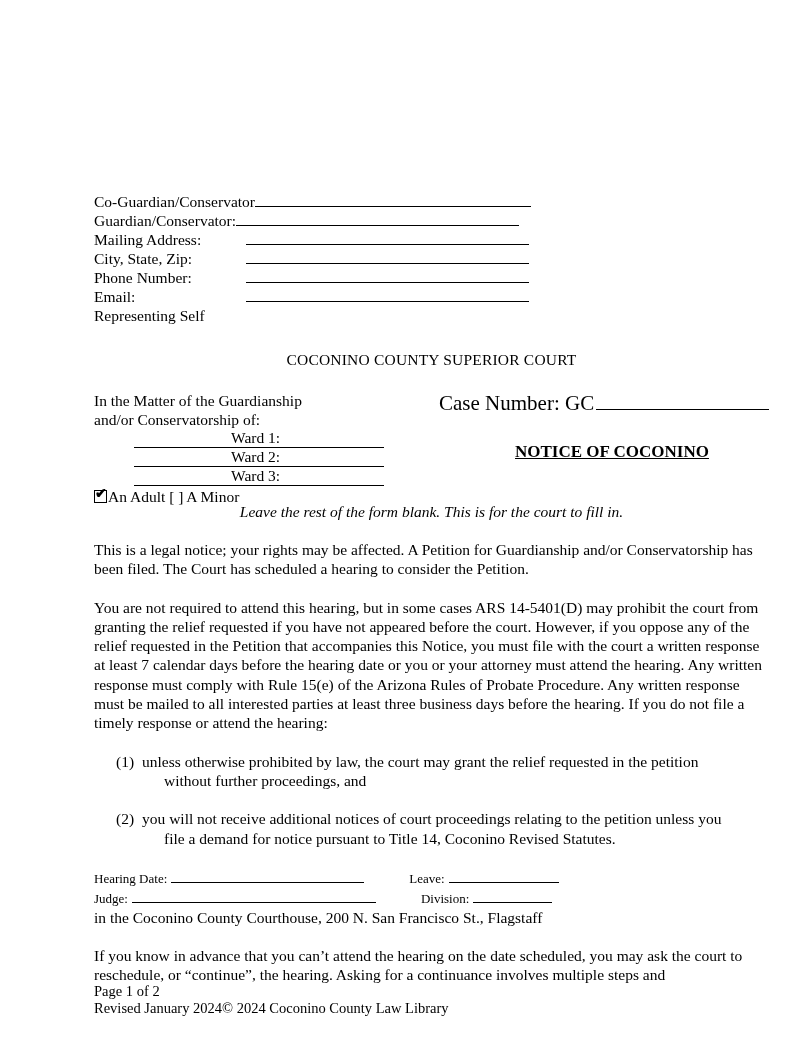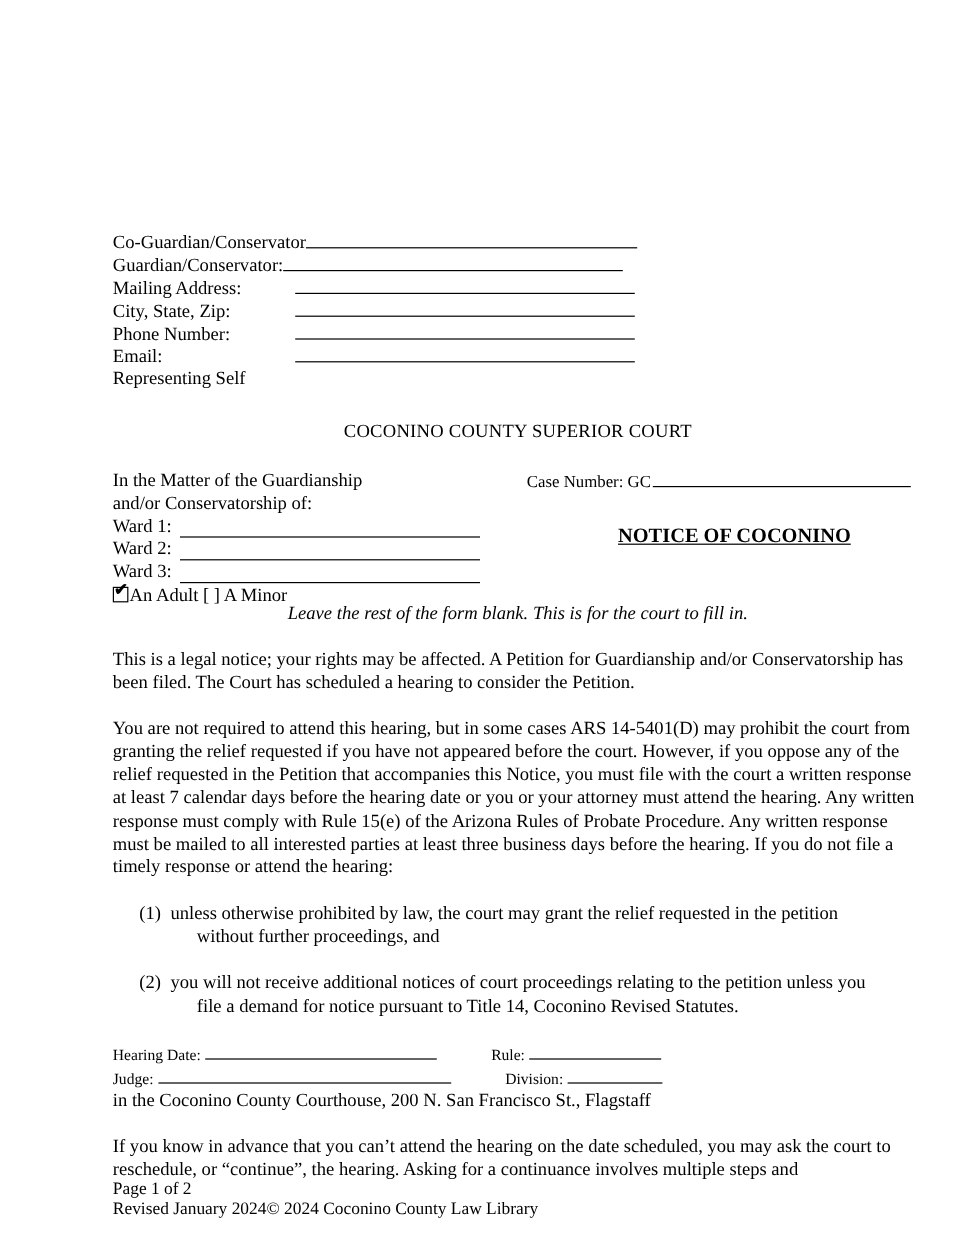--- a/index.html
+++ b/index.html
@@ -71,35 +71,36 @@
     position: absolute;
     left: 345px; top: 0;
     width: 330px;
   }
   .cap-line {
     font-size: 15.5px;
     line-height: 19px;
   }
   .ward-row {
     display: flex;
-    align-items: flex-end;
+    align-items: center;
     height: 19px;
+    flex-direction: column;
   }
   .ward-label { width: 56px; font-size: 15.5px; }
   .ward-rule {
     width: 250px;
     border-bottom: 1px solid #000;
     height: 14px;
   }
   .case-row {
     display: flex;
     align-items: baseline;
     white-space: nowrap;
   }
-  .case-label { font-size: 14px; }
+  .case-label { font-size: 21px; }
   .case-rule {
     width: 215px;
     border-bottom: 1px solid #000;
     height: 14px;
     margin-left: 2px;
   }
   .noh {
     text-align: center;
     font-weight: bold;
     font-size: 17px;
@@ -304,21 +305,21 @@
           <span class="cont">file a demand for notice pursuant to Title 14, Coconino Revised Statutes.</span>
         </span>
       </div>
     </div>
 
     <div class="hearing">
       <div class="hrow">
         <span class="hlabel">Hearing Date:</span>
         <span class="hrule" style="width:193px;margin-left:4px;"></span>
         <span class="sp-lg"></span>
-        <span class="hlabel">Rule:</span>
+        <span class="hlabel">Leave:</span>
         <span class="hrule" style="width:110px;margin-left:4px;"></span>
       </div>
       <div class="hrow">
         <span class="hlabel">Judge:</span>
         <span class="hrule" style="width:244px;margin-left:4px;"></span>
         <span class="sp-lg"></span>
         <span class="hlabel">Division:</span>
         <span class="hrule" style="width:79px;margin-left:4px;"></span>
       </div>
       <div class="courthouse">in the Coconino County Courthouse, 200 N. San Francisco St., Flagstaff</div>

